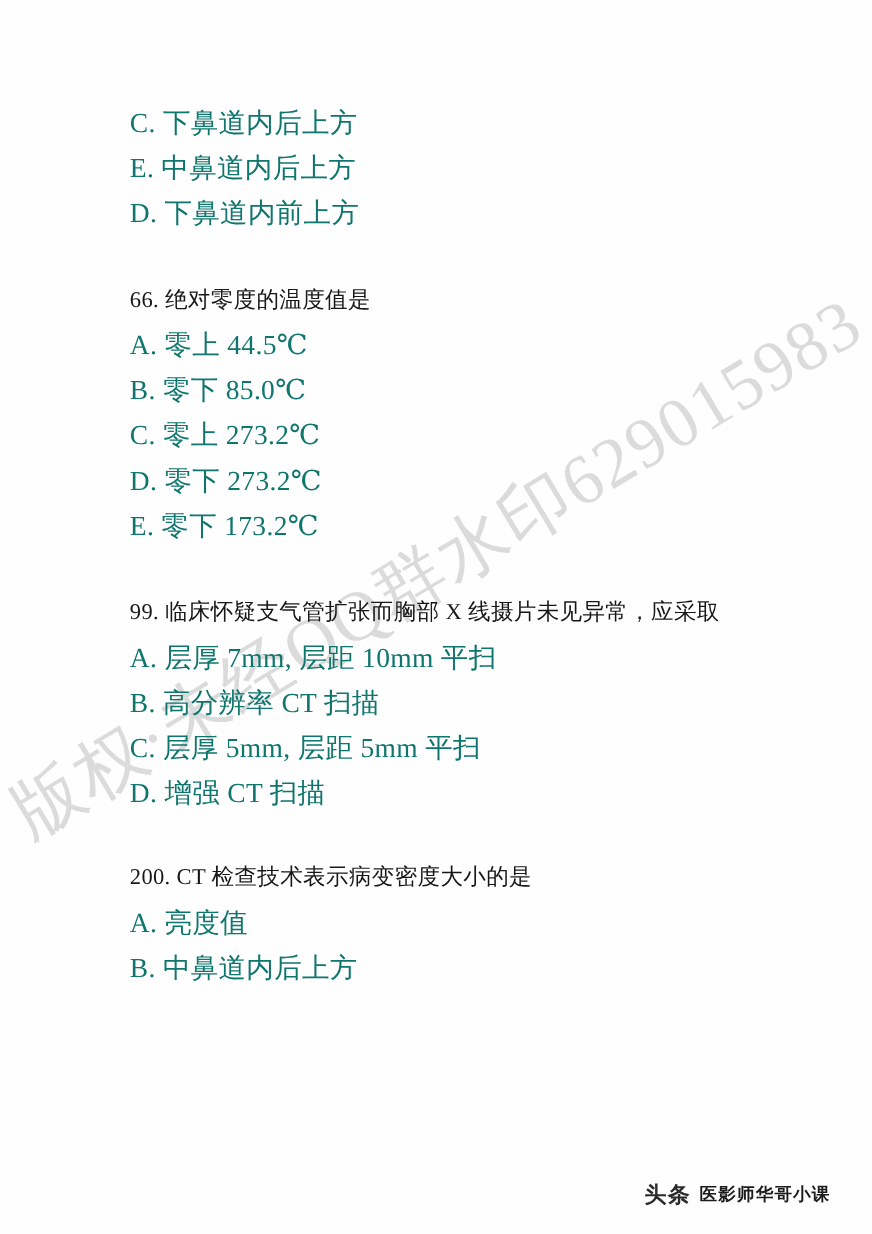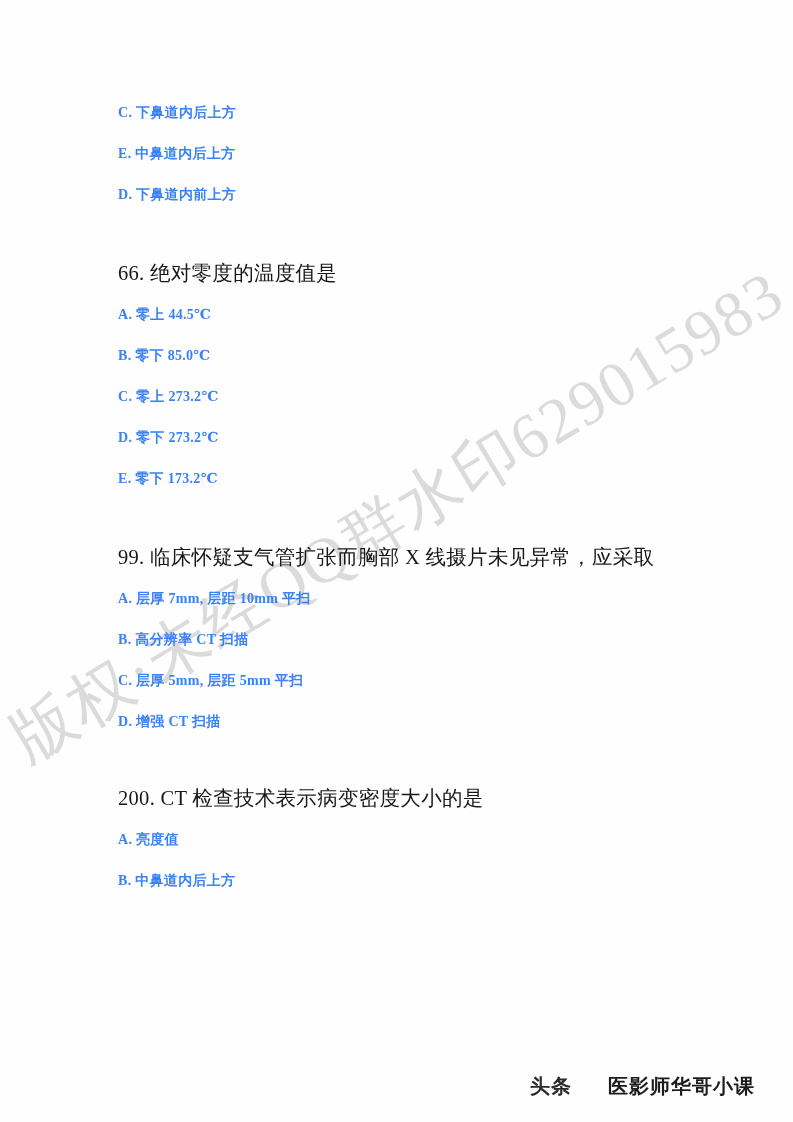--- a/index.html
+++ b/index.html
@@ -42,26 +42,25 @@
 
   .content {
     position: absolute;
     left: 118px;
     top: 92px;
     width: 570px;
     z-index: 2;
   }
 
   .line {
-    font-size: 14px;
+    font-size: 25px;
     line-height: 41px;
-    color: #3b82f6;
+    color: #0f766e;
     white-space: nowrap;
     letter-spacing: 0.3px;
-    font-weight: bold;
   }
 
   .block {
     margin-bottom: 0;
   }
 
   .gap-lg { height: 38px; }
   .gap-md { height: 36px; }
 
   .q-head {
@@ -71,32 +70,31 @@
     letter-spacing: 0.3px;
   }
 
   .footer {
     position: absolute;
     right: 38px;
     bottom: 22px;
     display: flex;
     align-items: center;
     z-index: 3;
-    gap: 28px;
   }
   .footer-logo {
     font-size: 20px;
     font-weight: bold;
     color: #2b2b2b;
     font-family: "Liberation Sans", sans-serif;
     letter-spacing: 1px;
     margin-right: 8px;
   }
   .footer-name {
-    font-size: 20px;
+    font-size: 16px;
     font-weight: bold;
     color: #1c1c1c;
     font-family: "Liberation Sans", sans-serif;
     letter-spacing: 1px;
   }
 </style>
 </head>
 <body>
 
 <div class="page">

